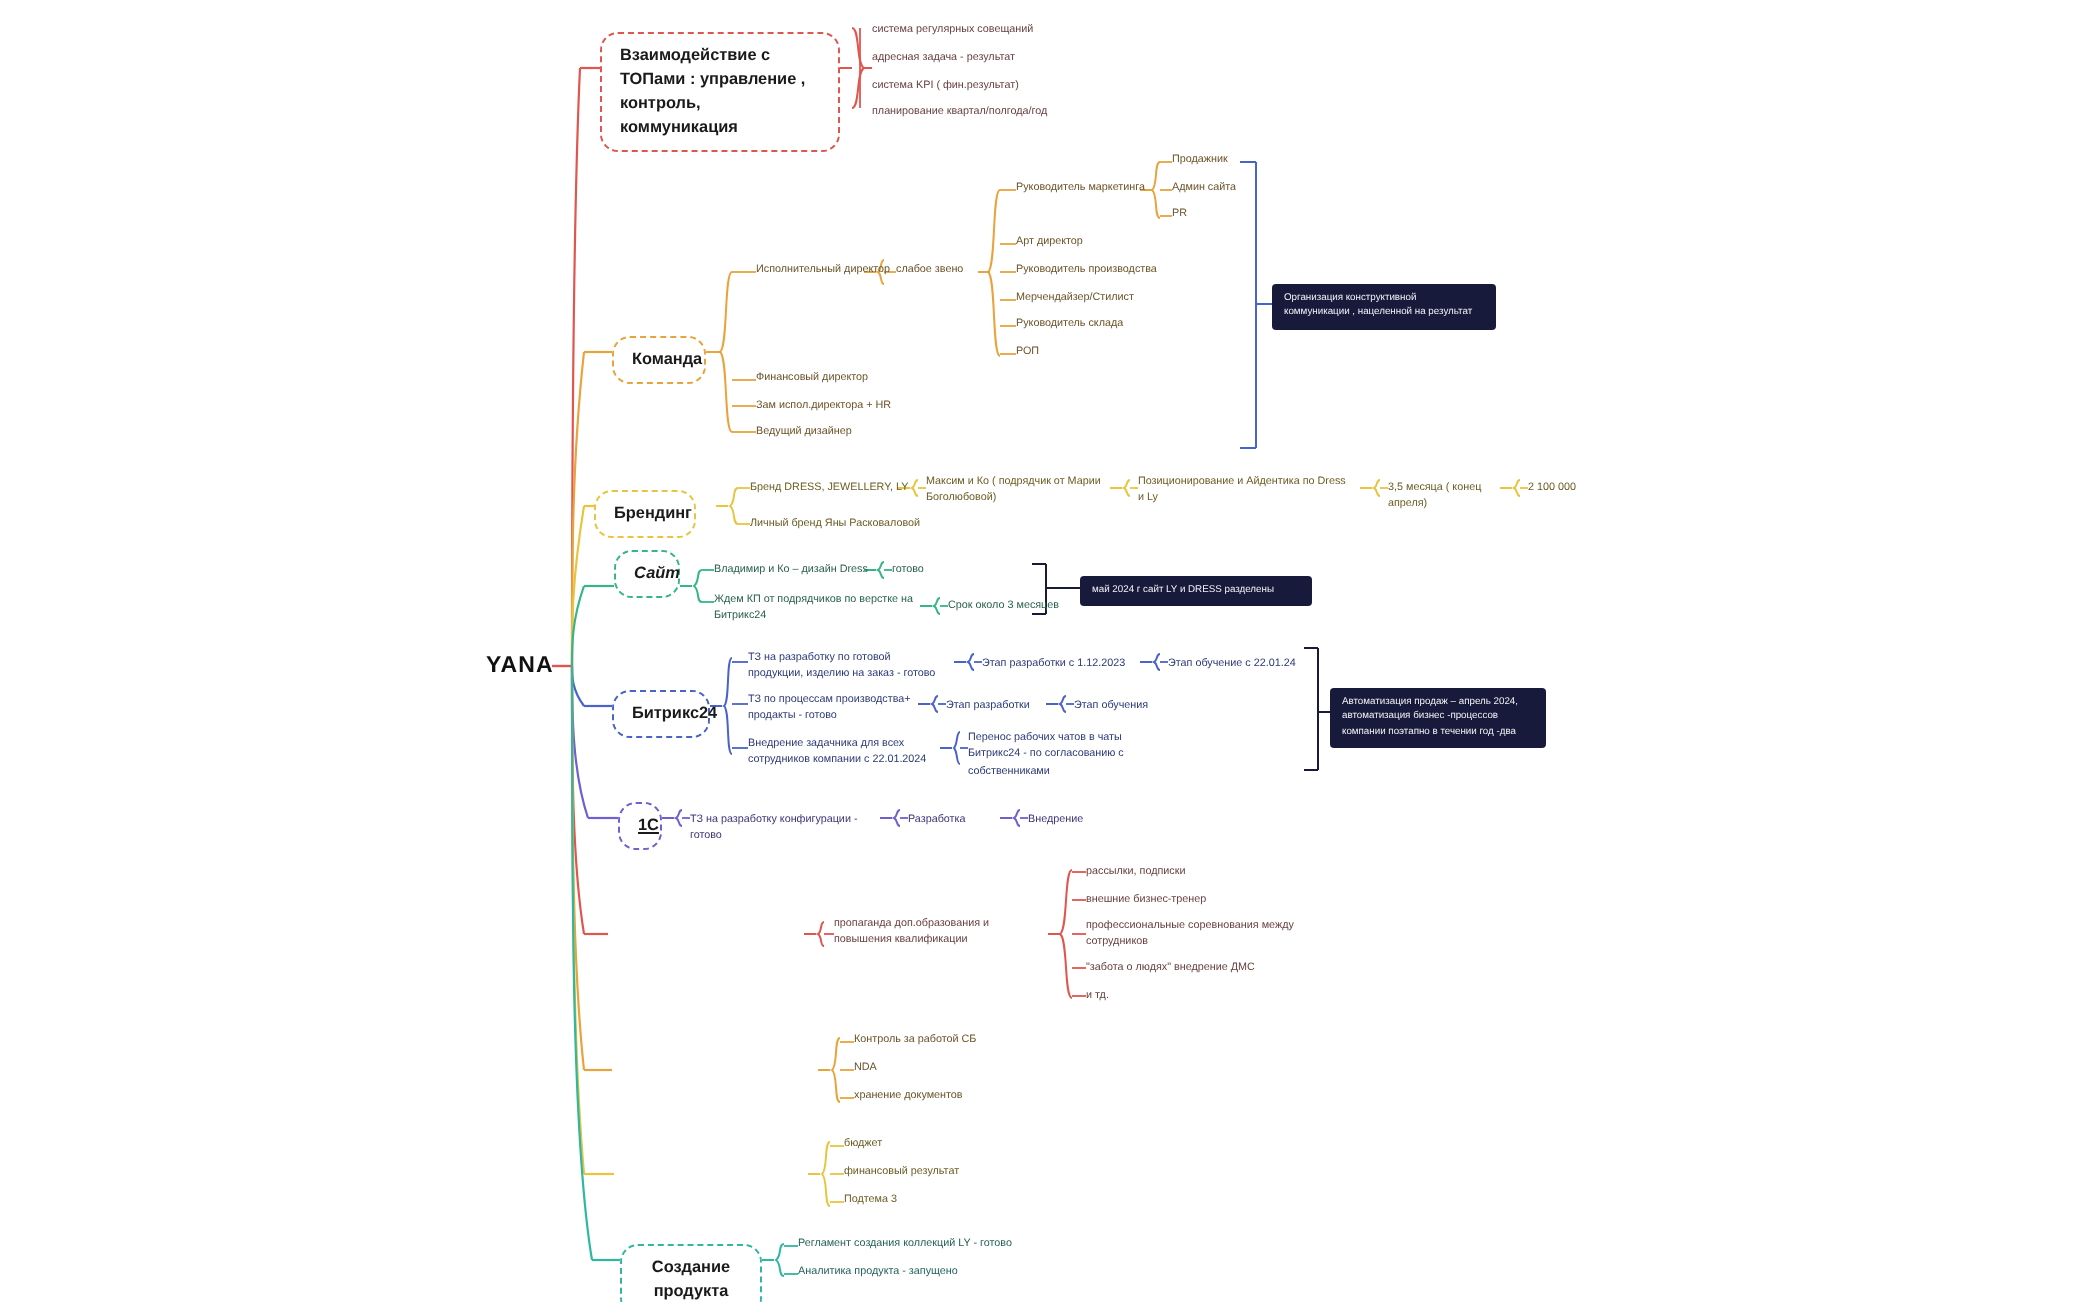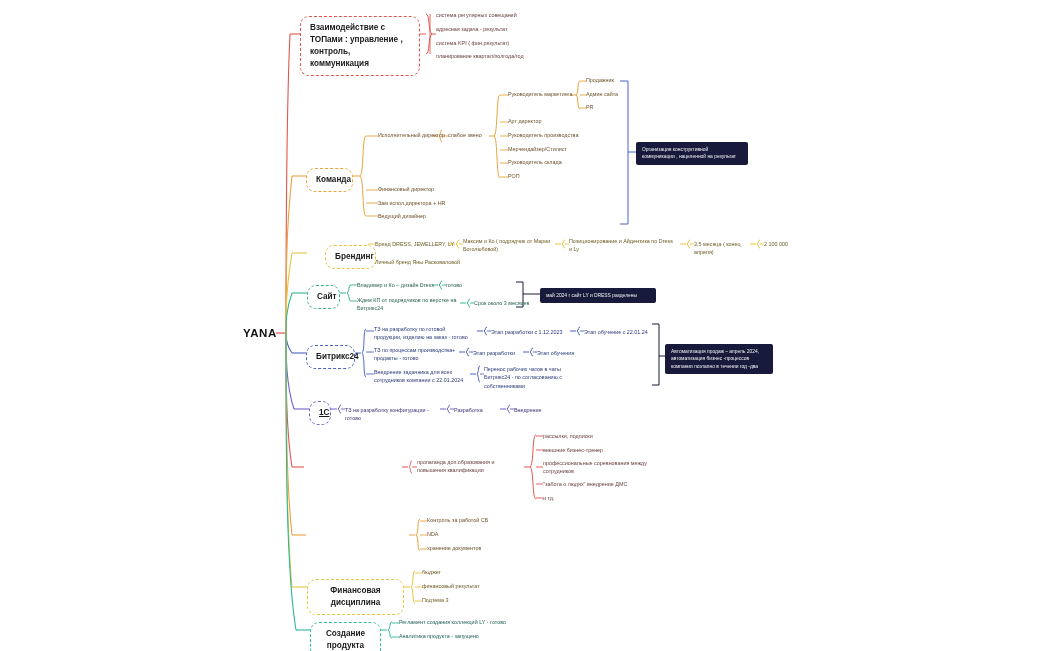--- a/index.html
+++ b/index.html
@@ -266,29 +266,29 @@
   <div class="leaf orange" style="left:508px;top:145px;width:85px;">Мерчендайзер/Стилист</div>
   <div class="leaf orange" style="left:508px;top:158px;width:85px;">Руководитель склада</div>
   <div class="leaf orange" style="left:508px;top:172px;width:60px;">РОП</div>
 
   <div class="leaf orange" style="left:586px;top:76px;width:50px;">Продажник</div>
   <div class="leaf orange" style="left:586px;top:90px;width:50px;">Админ сайта</div>
   <div class="leaf orange" style="left:586px;top:103px;width:50px;">PR</div>
 
   <div class="callout" style="left:636px;top:142px;width:112px;">Организация конструктивной коммуникации , нацеленной на результат</div>
 
-  <div class="topic yellow" style="left:325px;top:245px;width:51px;text-align:center;">Брендинг</div>
+  <div class="topic yellow" style="left:297px;top:245px;width:51px;text-align:center;">Брендинг</div>
   <div class="leaf yellow" style="left:375px;top:240px;width:90px;">Бренд DRESS, JEWELLERY, LY</div>
   <div class="leaf yellow" style="left:375px;top:258px;width:95px;">Личный бренд Яны Расковаловой</div>
   <div class="leaf yellow" style="left:463px;top:237px;width:92px;">Максим и Ко ( подрядчик от Марии Боголюбовой)</div>
   <div class="leaf yellow" style="left:569px;top:237px;width:108px;">Позиционирование и Айдентика по Dress и Ly</div>
   <div class="leaf yellow" style="left:694px;top:240px;width:60px;">3,5 месяца ( конец апреля)</div>
   <div class="leaf yellow" style="left:764px;top:240px;width:55px;">2 100 000</div>
 
-  <div class="topic green" style="left:307px;top:285px;width:33px;text-align:center;">Сайт</div>
+  <div class="topic green" style="left:307px;top:275px;width:33px;text-align:center;font-style:italic;">Сайт</div>
   <div class="leaf green" style="left:357px;top:281px;width:85px;">Владимир и Ко – дизайн Dress</div>
   <div class="leaf green" style="left:446px;top:281px;width:40px;">готово</div>
   <div class="leaf green" style="left:357px;top:296px;width:100px;">Ждем КП от подрядчиков по верстке на Битрикс24</div>
   <div class="leaf green" style="left:474px;top:299px;width:70px;">Срок около 3 месяцев</div>
   <div class="callout" style="left:540px;top:288px;width:116px;">май 2024 г сайт LY и DRESS  разделены</div>
 
   <div class="topic blue" style="left:306px;top:345px;width:49px;text-align:left;">Битрикс24</div>
   <div class="leaf blue" style="left:374px;top:325px;width:100px;">ТЗ на разработку по готовой продукции, изделию на заказ - готово</div>
   <div class="leaf blue" style="left:491px;top:328px;width:78px;">Этап разработки с 1.12.2023</div>
   <div class="leaf blue" style="left:584px;top:328px;width:78px;">Этап обучение с 22.01.24</div>
@@ -308,21 +308,20 @@
   <div class="leaf pink" style="left:543px;top:432px;width:100px;">рассылки, подписки</div>
   <div class="leaf pink" style="left:543px;top:446px;width:100px;">внешние бизнес-тренер</div>
   <div class="leaf pink" style="left:543px;top:459px;width:105px;">профессиональные соревнования между сотрудников</div>
   <div class="leaf pink" style="left:543px;top:480px;width:105px;">"забота о людях" внедрение ДМС</div>
   <div class="leaf pink" style="left:543px;top:494px;width:60px;">и тд.</div>
 
   <div class="leaf orange" style="left:427px;top:516px;width:90px;">Контроль за работой СБ</div>
   <div class="leaf orange" style="left:427px;top:530px;width:60px;">NDA</div>
   <div class="leaf orange" style="left:427px;top:544px;width:90px;">хранение документов</div>
 
-  <div class="topic yellow" style="left:307px;top:579px;width:97px;text-align:center;">Финансовая дисциплина</div>
   <div class="leaf yellow" style="left:422px;top:568px;width:70px;">бюджет</div>
   <div class="leaf yellow" style="left:422px;top:582px;width:80px;">финансовый результат</div>
   <div class="leaf yellow" style="left:422px;top:596px;width:70px;">Подтема 3</div>
 
   <div class="topic teal" style="left:310px;top:622px;width:71px;text-align:center;">Создание продукта</div>
   <div class="leaf teal" style="left:399px;top:618px;width:120px;">Регламент создания коллекций LY - готово</div>
   <div class="leaf teal" style="left:399px;top:632px;width:120px;">Аналитика продукта - запущено</div>
 
 </div>
 

